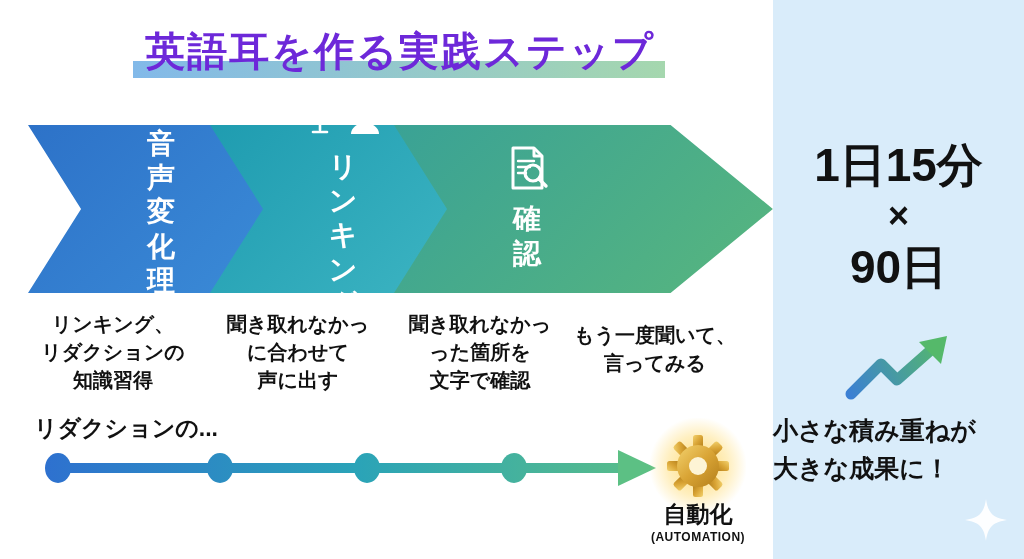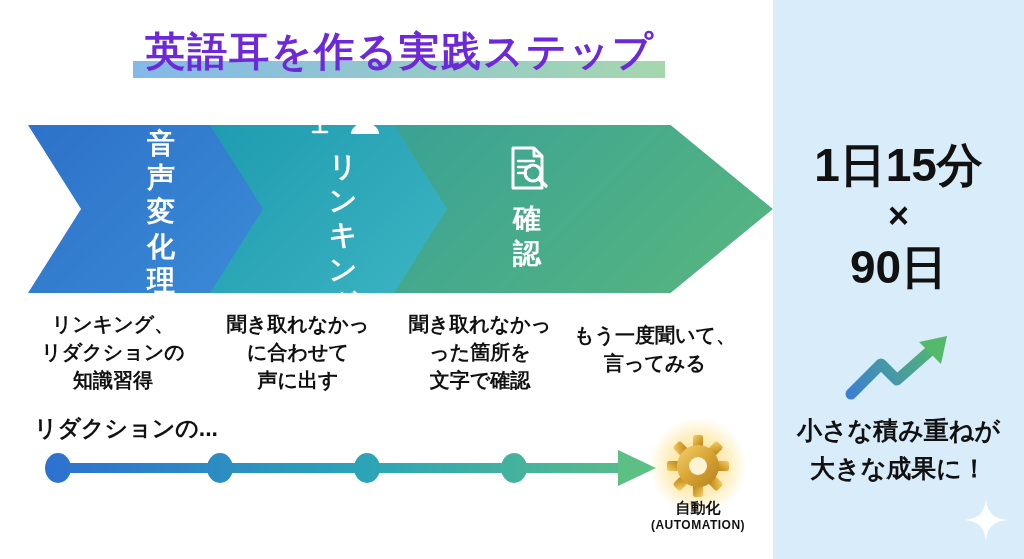--- a/index.html
+++ b/index.html
@@ -36,30 +36,30 @@
   .desc4 { left:556px; width:198px; top:321px; }
 
   
   .tl-caption { position:absolute; left:34px; top:413px; font-size:23px; font-weight:800; color:#111; }
   .timeline-svg { position:absolute; left:34px; top:436px; }
   .gear-wrap { position:absolute; left:664px; top:432px; width:68px; height:68px; z-index:2; }
   .gear-wrap::before { content:''; position:absolute; left:-14px; top:-14px; width:96px; height:96px;
     background:radial-gradient(circle, rgba(255,216,110,0.95) 0%, rgba(255,226,140,0.55) 45%, rgba(255,230,150,0) 72%); }
   .gear-wrap svg { position:relative; }
   .tl-end-label { position:absolute; left:628px; top:499px; width:140px; text-align:center; z-index:2; }
-  .tl-end-label .l1 { font-size:15px; font-weight:800; color:#111; }
+  .tl-end-label .l1 { font-size:23px; font-weight:800; color:#111; }
   .tl-end-label .l2 { font-size:12px; font-weight:800; color:#111; letter-spacing:0.5px; }
 
   
   .sidebar { position:absolute; left:773px; top:0; width:251px; height:559px; background:#d9ecfa; }
   .duration { position:absolute; left:0; top:138px; width:100%; text-align:center; color:#111; }
   .duration .big { font-size:46px; font-weight:900; line-height:1.2; }
   .duration .x { font-size:36px; font-weight:900; line-height:1.3; }
   .trend-wrap { position:absolute; left:70px; top:334px; }
-  .sb-message { position:absolute; left:0; top:412px; width:100%; text-align:center;
+  .sb-message { position:absolute; left:0; top:412px; width:100%; 
     font-size:25px; font-weight:800; color:#111; line-height:1.5;font-family:Liberation Serif, serif; }
   .sparkle-wrap { position:absolute; left:190px; top:497px; }
 </style>
 </head>
 <body>
 
 <div class="canvas">
 
   <div class="title-underline"></div>
   <div class="title">英語耳を作る実践ステップ</div>

